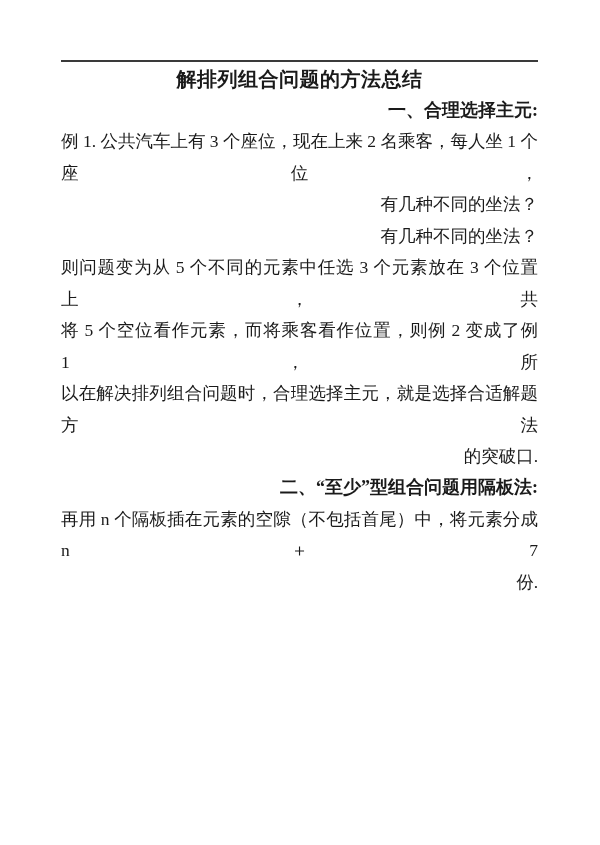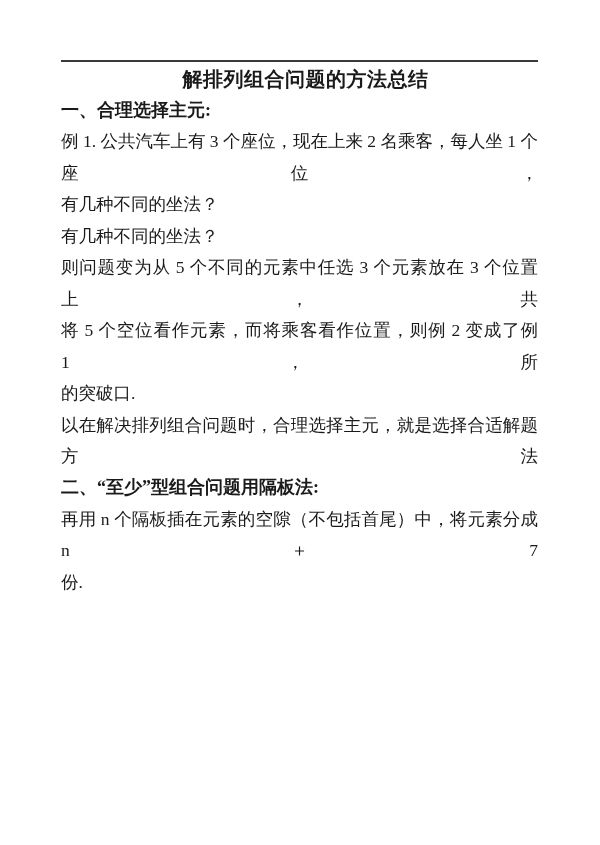--- a/index.html
+++ b/index.html
@@ -17,38 +17,38 @@
     position: absolute;
     top: 60px;
     left: 61px;
     width: 477px;
     height: 0;
     border-top: 2px solid #3a3a3a;
   }
   .title {
     position: absolute;
     top: 63px;
-    left: 67px;
+    left: 61px;
     width: 477px;
     text-align: center;
     font-size: 20px;
     font-weight: 700;
     line-height: 32px;
     letter-spacing: 0.5px;
   }
   .content {
     position: absolute;
     top: 95px;
     left: 61px;
     width: 477px;
   }
   .line {
     font-size: 17.5px;
     line-height: 31.45px;
-    text-align: left;
+    text-align: right;
     color: #1a1a1a;
   }
   .line.h {
     font-weight: 700;
     font-size: 18px;
   }
   .j {
     text-align: justify;
     text-align-last: justify;
     text-justify: distribute;
@@ -80,20 +80,20 @@
 
   <div class="content">
     <div class="line h">一、合理选择主元:</div>
     <div class="line j">例 1. 公共汽车上有 3 个座位，现在上来 2 名乘客，每人坐 1 个座位，</div>
     <div class="line">有几种不同的坐法？</div>
     <div class="line">有几种不同的坐法？</div>
     <div class="line j">则问题变为从 5 个不同的元素中任选 3 个元素放在 3 个位置上，共</div>
 
 
     <div class="line j">将 5 个空位看作元素，而将乘客看作位置，则例 2 变成了例 1，所</div>
+    <div class="line j">以在解决排列组合问题时，合理选择主元，就是选择合适解题方法</div>
     <div class="line">的突破口.</div>
-    <div class="line j">以在解决排列组合问题时，合理选择主元，就是选择合适解题方法</div>
     <div class="line h">二、“至少”型组合问题用隔板法:</div>
     <div class="line j">再用 n 个隔板插在元素的空隙（不包括首尾）中，将元素分成 n＋7</div>
     <div class="line">份.</div>
 
   </div>
 </div>
 
 </body></html>

